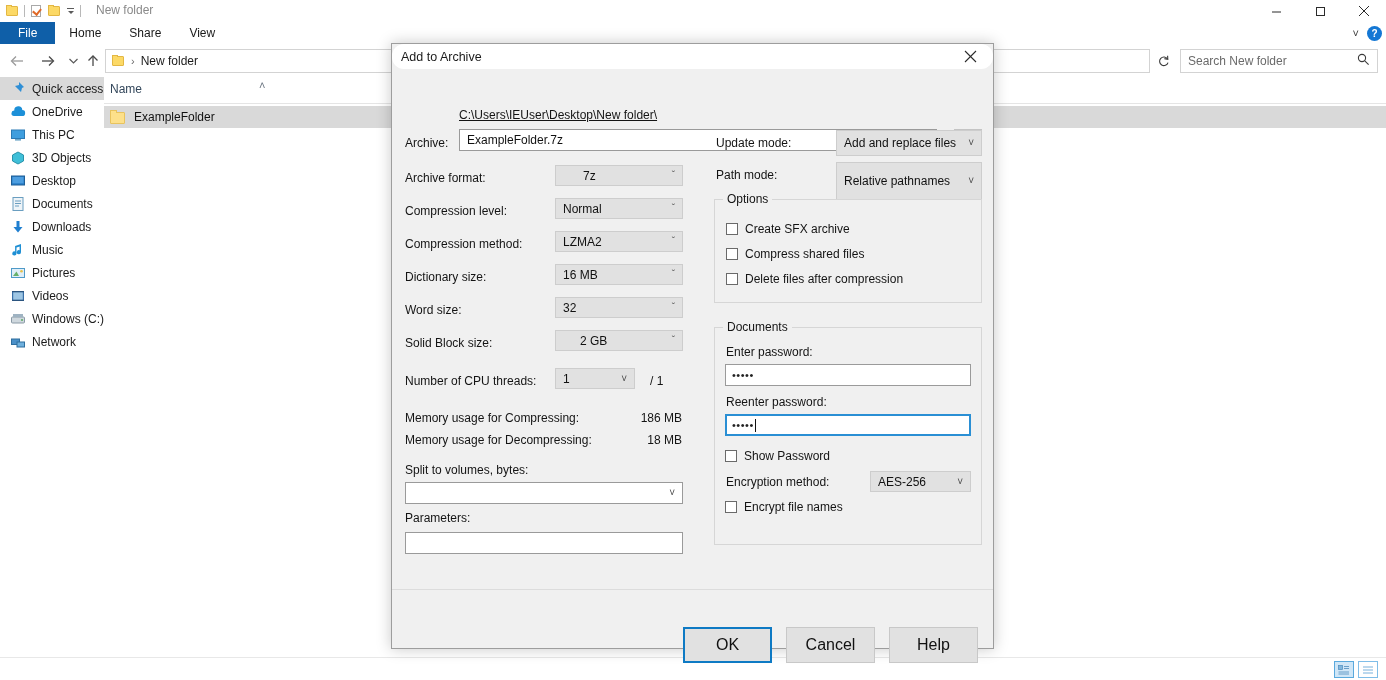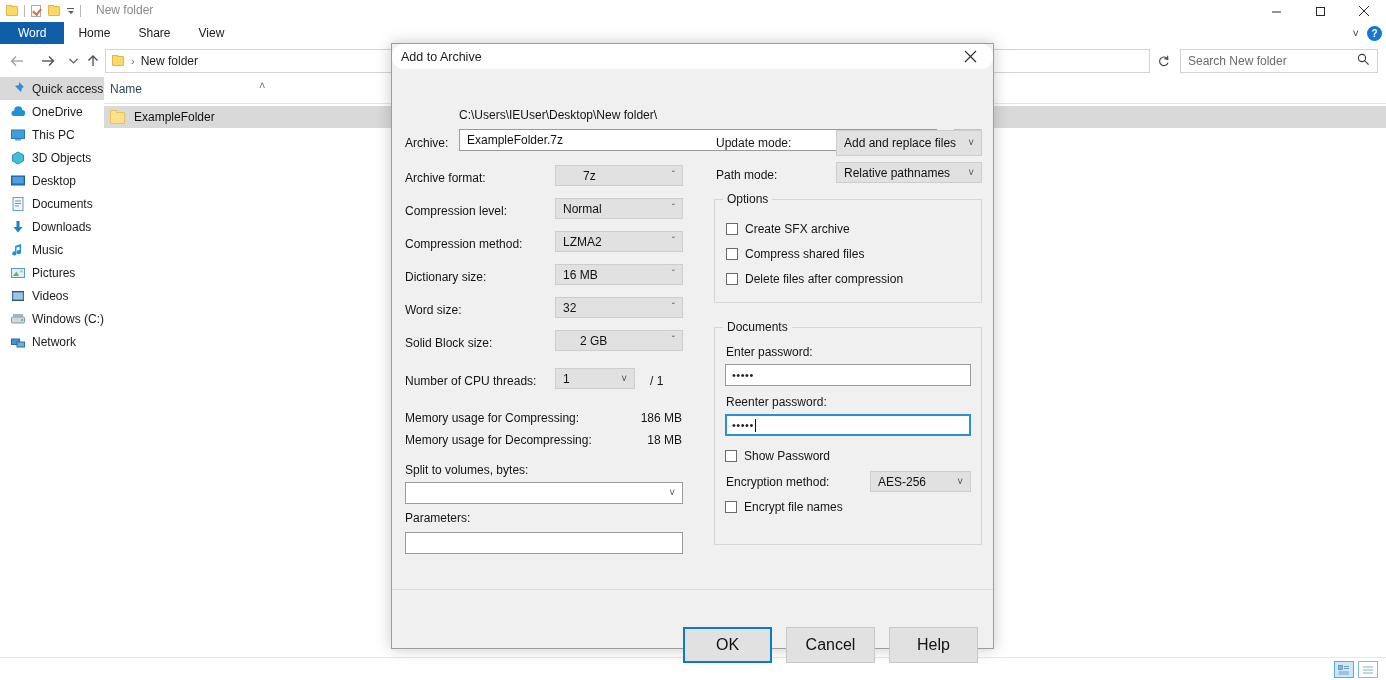--- a/index.html
+++ b/index.html
@@ -150,21 +150,21 @@
       <div class="wc">
         <svg width="12" height="12" viewBox="0 0 12 12">
             <line x1="1" y1="1" x2="11" y2="11" stroke="#2b2b2b" stroke-width="1"></line>
             <line x1="11" y1="1" x2="1" y2="11" stroke="#2b2b2b" stroke-width="1"></line>
           </svg>
       </div>
     </div>
   </div>
 
   <div class="ribbon-tabs">
-    <div class="rtab file">Word</div>
+    <div class="rtab file">File</div>
     <div class="rtab">Home</div>
     <div class="rtab">Share</div>
     <div class="rtab">View</div>
   </div>
   <div class="ribbon-right">
     <span class="chev-sm">˅</span>
     <span class="help-btn">?</span>
   </div>
 
   <div class="navbar">
@@ -347,21 +347,21 @@
       <svg width="13" height="13" viewBox="0 0 13 13">
           <line x1="1" y1="1" x2="12" y2="12" stroke="#2b2b2b" stroke-width="1.1"></line>
           <line x1="12" y1="1" x2="1" y2="12" stroke="#2b2b2b" stroke-width="1.1"></line>
         </svg>
     </div>
   </div>
 
   <div class="dlg-body">
 
     <span class="lbl" style="left:13px;top:67px;">Archive:</span>
-    <span class="lbl" style="left:67px;top:39px;">C:\Users\IEUser\Desktop\New folder\</span>
+    <span class="lbl" style="left:67px;top:39px;text-decoration:underline;">C:\Users\IEUser\Desktop\New folder\</span>
     <div class="combo white" style="left:67px;top:60px;width:478px;height:22px;">
       <span class="v">ExampleFolder.7z</span>
       <span class="cv">˅</span>
     </div>
     <div class="btn-dots" style="left:562px;top:60px;width:28px;height:22px;">...</div>
 
     <div id="left-fields">
         <span class="lbl" style="left: 13px; top: 102px;">Archive format:</span>
         <div class="combo" style="left: 163px; top: 96px; width: 128px; height: 21px; padding-left: 20px;">
           <span class="v">7z</span>
@@ -416,21 +416,21 @@
     <div class="txtbox" style="left:13px;top:463px;width:278px;height:22px;">
       <span class="v"></span>
     </div>
 
     <span class="lbl" style="left:324px;top:67px;">Update mode:</span>
     <div class="combo" style="left:444px;top:61px;width:146px;height:26px;">
       <span class="v">Add and replace files</span>
       <span class="cv">˅</span>
     </div>
     <span class="lbl" style="left:324px;top:99px;">Path mode:</span>
-    <div class="combo" style="left:444px;top:93px;width:146px;height:21px;">
+    <div class="combo" style="left:444px;top:93px;width:146px;height:38px;">
       <span class="v">Relative pathnames</span>
       <span class="cv">˅</span>
     </div>
 
     <div class="groupbox" style="left:322px;top:130px;width:268px;height:104px;">
       <span class="gl">Options</span>
       <div class="chkrow" style="left:11px;top:22px;">
         <span class="chk"></span>
         <span>Create SFX archive</span>
       </div>

